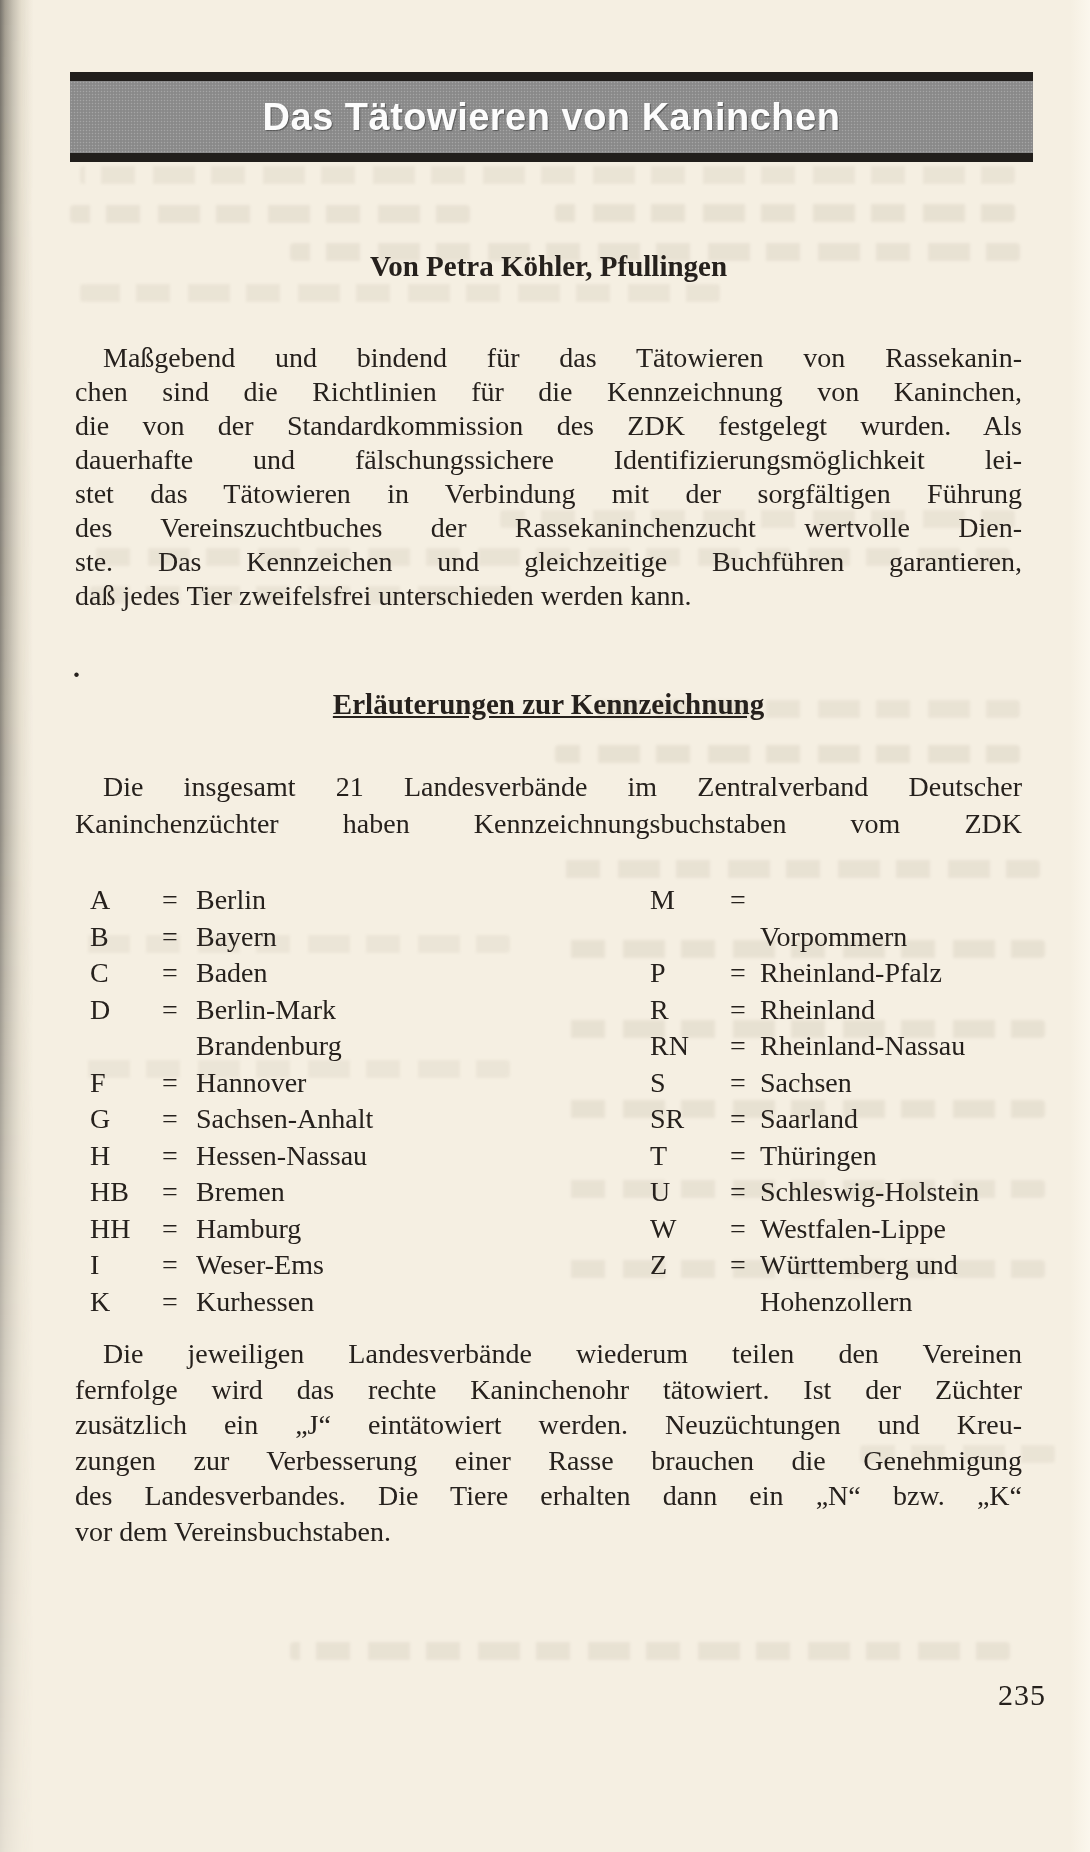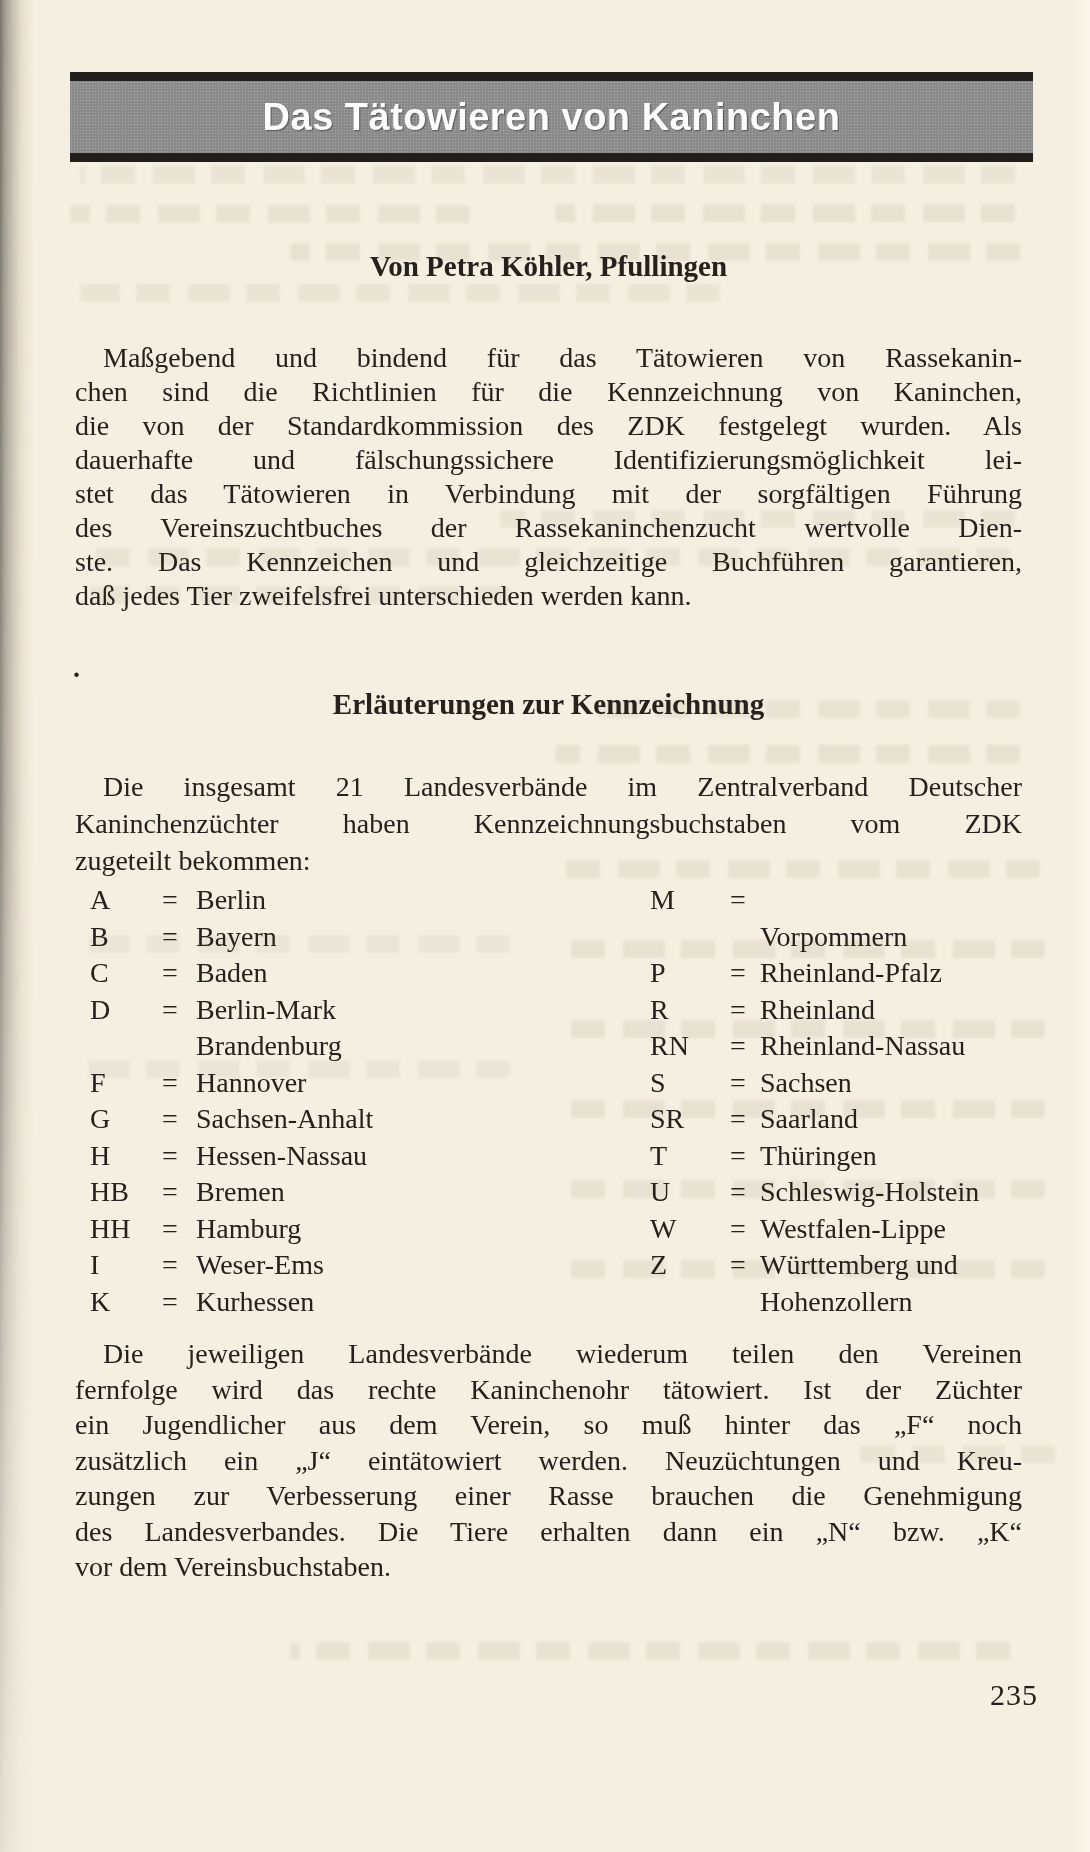--- a/index.html
+++ b/index.html
@@ -27,42 +27,42 @@
                      radial-gradient(rgba(35,35,35,.20) 30%,transparent 32%);
     background-size:3px 3px;background-position:0 0,1.5px 1.5px;
     display:flex;align-items:center;justify-content:center;}
   .banner-title{font-family:"Liberation Sans","DejaVu Sans",sans-serif;
     font-weight:bold;font-size:38px;color:#fcfcfc;letter-spacing:.5px;
     text-shadow:1px 1px 1px rgba(40,40,40,.55);}
   
   .author{position:absolute;left:75px;top:250px;width:947px;text-align:center;
     font-weight:bold;font-size:29px;}
   .h2{position:absolute;left:75px;top:688px;width:947px;text-align:center;
-    font-weight:bold;font-size:29px;}
+    font-weight:bold;font-size:29px;text-decoration:underline;}
   .para{position:absolute;left:75px;width:947px;font-size:28px;margin-top:8px;}
   .p1{top:333px;line-height:34px;}
   .p2{top:760px;line-height:37px;}
   .p3{top:1328px;line-height:35.5px;}
   .jl{text-align:justify;text-align-last:justify;white-space:normal;}
   .jl-last{text-align:left;}
   .indent{padding-left:28px;}
   .stray{position:absolute;left:73px;top:652px;font-size:28px;font-weight:bold;}
   
   .codes{position:absolute;left:75px;top:882px;width:947px;font-size:28px;line-height:36.5px;display:flex;}
   .colL{width:500px;box-sizing:border-box;padding-left:15px;}
   .colR{margin-left:75px;flex:1;}
   .crow{display:flex;}
   .colL .cl{width:72px;flex:none;}
   .colL .ce{width:34px;flex:none;}
   .colR .cl{width:80px;flex:none;}
   .colR .ce{width:30px;flex:none;}
   .cn{flex:1;}
   .colL .ccont{padding-left:106px;}
   .colR .ccont{padding-left:110px;}
-  .pagenum{position:absolute;top:1678px;right:52px;font-size:30px;letter-spacing:1px;}
+  .pagenum{position:absolute;top:1678px;right:44px;font-size:30px;letter-spacing:1px;}
 </style>
 </head>
 <body>
 
 <div class="page">
   <div class="gutter"></div>
   <div class="edge-right"></div>
 
   <div class="ghost" style="left:80px;top:166px;width:935px;opacity:.10"></div>
   <div class="ghost" style="left:70px;top:205px;width:400px;opacity:.12"></div>
@@ -102,21 +102,20 @@
     <div class="jl-last">daß jedes Tier zweifelsfrei unterschieden werden kann.</div>
   </div>
 
   <div class="stray">.</div>
 
   <div class="h2">Erläuterungen zur Kennzeichnung</div>
 
   <div class="para p2">
     <div class="jl indent">Die insgesamt 21 Landesverbände im Zentralverband Deutscher</div>
     <div class="jl">Kaninchenzüchter haben Kennzeichnungsbuchstaben vom ZDK</div>
-    <div class="jl-last">zugeteilt bekommen:</div>
   </div>
 
   <div class="codes">
     <div class="colL">
       <div class="crow">
         <span class="cl">A</span>
         <span class="ce">=</span>
         <span class="cn">Berlin</span>
       </div>
       <div class="crow">
@@ -222,21 +221,20 @@
         <span class="ce">=</span>
         <span class="cn">Württemberg und</span>
       </div>
       <div class="ccont">Hohenzollern</div>
     </div>
   </div>
 
   <div class="para p3">
     <div class="jl indent">Die jeweiligen Landesverbände wiederum teilen den Vereinen</div>
     <div class="jl">fernfolge wird das rechte Kaninchenohr tätowiert. Ist der Züchter</div>
-    <div class="jl">ein Jugendlicher aus dem Verein, so muß hinter das „F“ noch</div>
     <div class="jl">zusätzlich ein „J“ eintätowiert werden. Neuzüchtungen und Kreu-</div>
     <div class="jl">zungen zur Verbesserung einer Rasse brauchen die Genehmigung</div>
     <div class="jl">des Landesverbandes. Die Tiere erhalten dann ein „N“ bzw. „K“</div>
     <div class="jl-last">vor dem Vereinsbuchstaben.</div>
   </div>
 
   <div class="pagenum">235</div>
 </div>
 
 </body></html>

